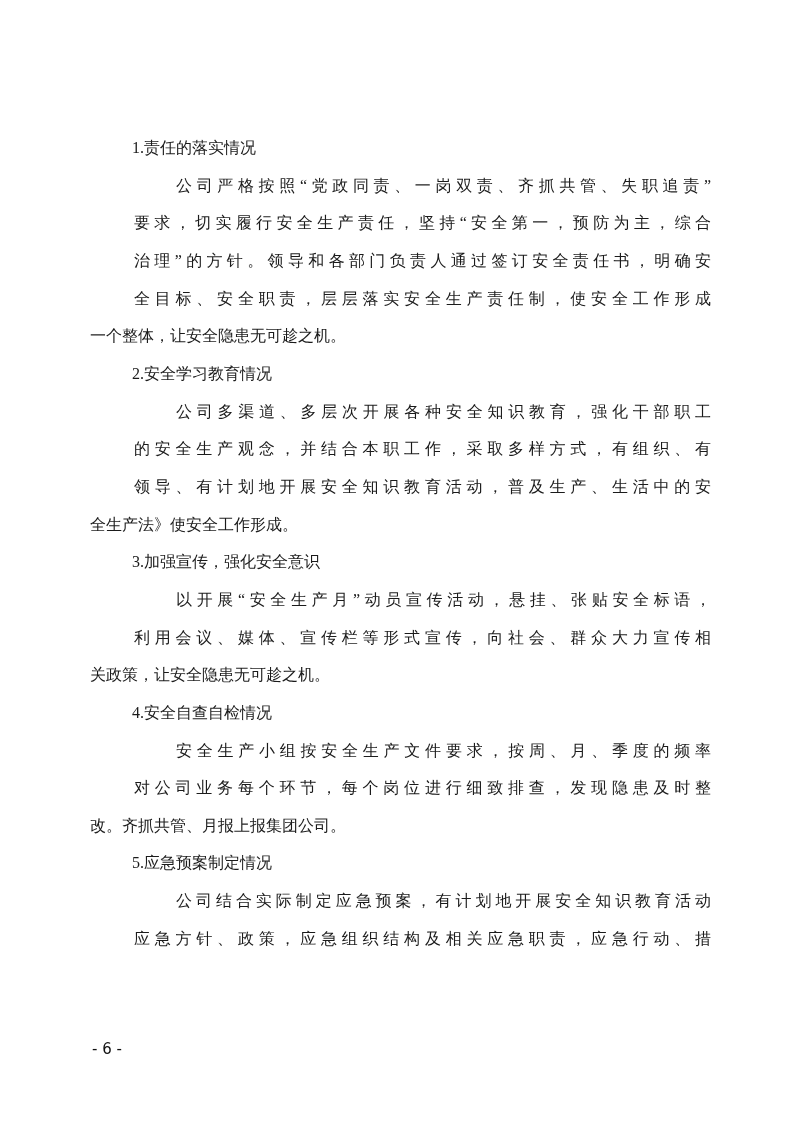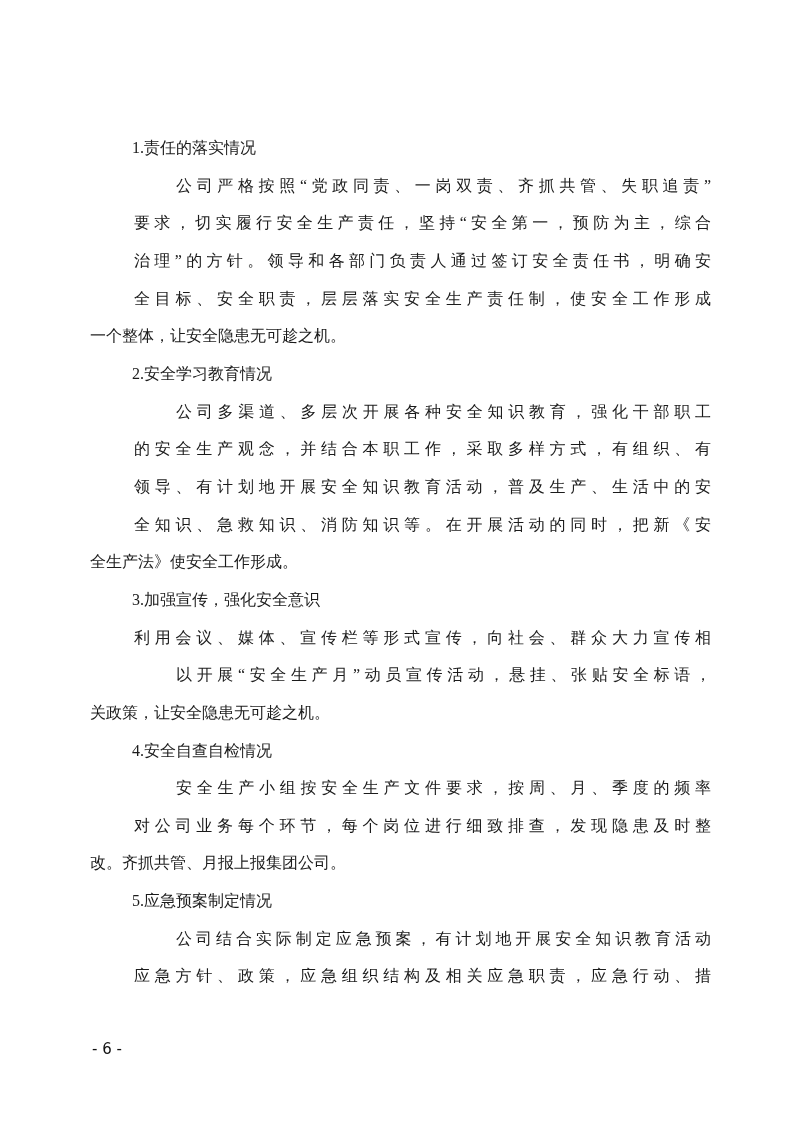--- a/index.html
+++ b/index.html
@@ -61,25 +61,24 @@
       <div class="line indent">1.责任的落实情况</div>
       <div class="line indent justify">公司严格按照“党政同责、一岗双责、齐抓共管、失职追责”</div>
       <div class="line justify">要求，切实履行安全生产责任，坚持“安全第一，预防为主，综合</div>
       <div class="line justify">治理”的方针。领导和各部门负责人通过签订安全责任书，明确安</div>
       <div class="line justify">全目标、安全职责，层层落实安全生产责任制，使安全工作形成</div>
       <div class="line">一个整体，让安全隐患无可趁之机。</div>
       <div class="line indent">2.安全学习教育情况</div>
       <div class="line indent justify">公司多渠道、多层次开展各种安全知识教育，强化干部职工</div>
       <div class="line justify">的安全生产观念，并结合本职工作，采取多样方式，有组织、有</div>
       <div class="line justify">领导、有计划地开展安全知识教育活动，普及生产、生活中的安</div>
-      <div class="line justify">全知识、急救知识、消防知识等。在开展活动的同时，把新《安</div>
       <div class="line">全生产法》使安全工作形成。</div>
       <div class="line indent">3.加强宣传，强化安全意识</div>
+      <div class="line indent justify">以开展“安全生产月”动员宣传活动，悬挂、张贴安全标语，</div>
       <div class="line justify">利用会议、媒体、宣传栏等形式宣传，向社会、群众大力宣传相</div>
-      <div class="line indent justify">以开展“安全生产月”动员宣传活动，悬挂、张贴安全标语，</div>
       <div class="line">关政策，让安全隐患无可趁之机。</div>
       <div class="line indent">4.安全自查自检情况</div>
       <div class="line indent justify">安全生产小组按安全生产文件要求，按周、月、季度的频率</div>
       <div class="line justify">对公司业务每个环节，每个岗位进行细致排查，发现隐患及时整</div>
       <div class="line">改。齐抓共管、月报上报集团公司。</div>
       <div class="line indent">5.应急预案制定情况</div>
       <div class="line indent justify">公司结合实际制定应急预案，有计划地开展安全知识教育活动</div>
       <div class="line justify">应急方针、政策，应急组织结构及相关应急职责，应急行动、措</div>
     </main>
   <footer class="page-footer">- 6 -</footer>

